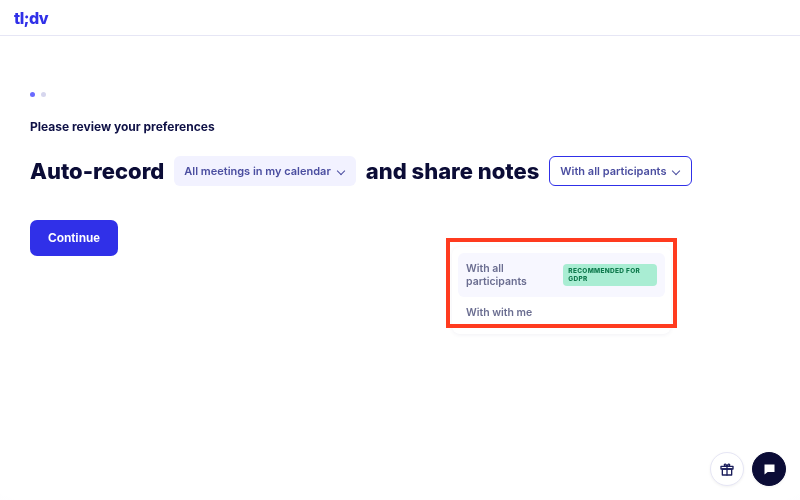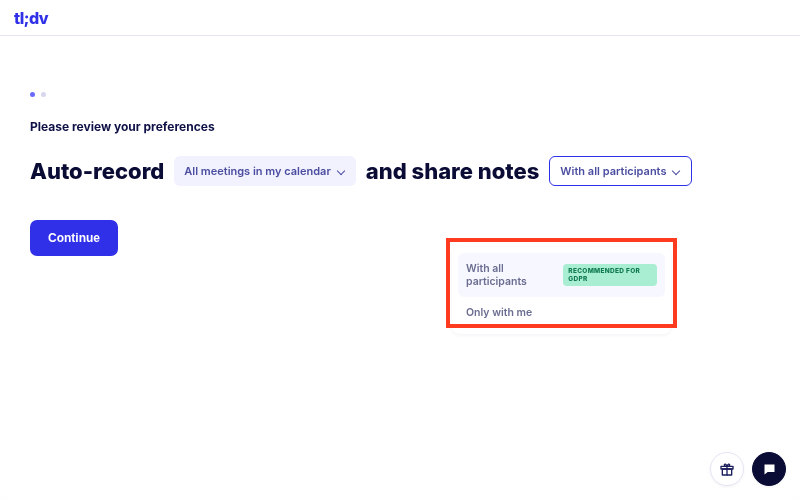--- a/index.html
+++ b/index.html
@@ -92,21 +92,21 @@
     <button class="btn-primary">Continue</button>
   </div>
 </div>
 
 <div class="dropdown">
   <div class="opt">
     <span>With all participants</span>
     <span class="badge">RECOMMENDED FOR GDPR</span>
   </div>
   <div class="opt">
-    <span>Only with me</span>
+    <span>With with me</span>
   </div>
 </div>
 <div class="highlight-box"></div>
 
 <div class="fab gift">
   <svg width="16" height="16" viewBox="0 0 24 24" fill="none" stroke="currentColor" stroke-width="2" stroke-linecap="round" stroke-linejoin="round">
     <rect x="3" y="8" width="18" height="4"></rect>
       <rect x="5" y="12" width="14" height="9"></rect>
     <line x1="12" y1="8" x2="12" y2="21"></line>
     <path d="M12 8c-1 0-4 .2-4-2s3-2 4 2"></path>

